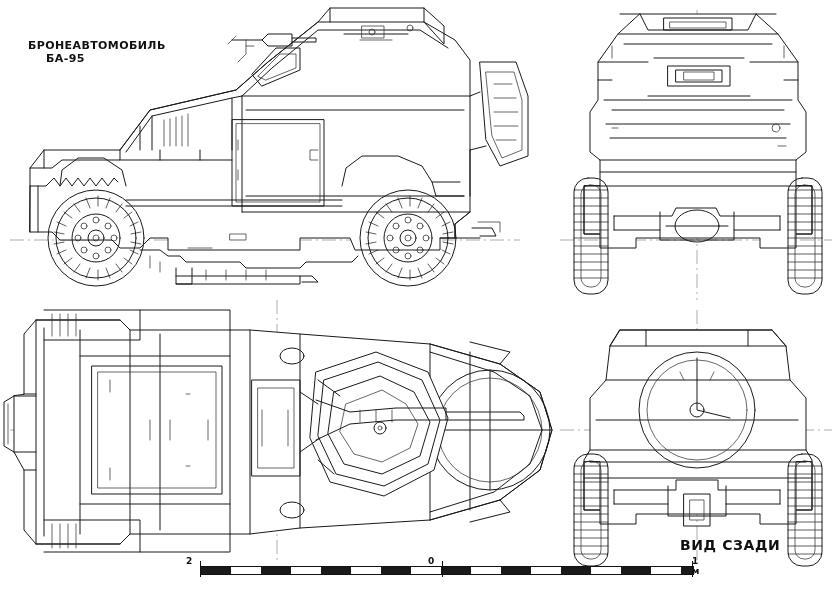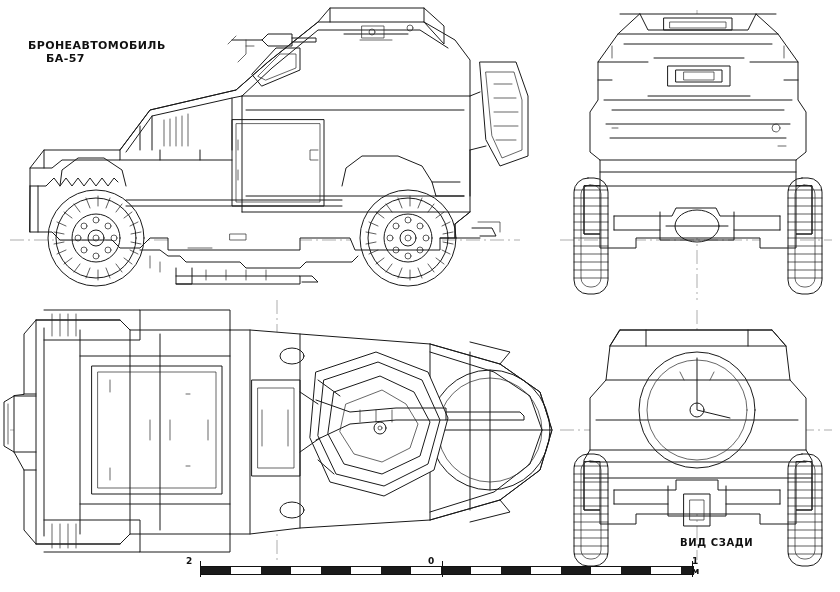--- a/index.html
+++ b/index.html
@@ -67,21 +67,21 @@
   .title-line2 {
     display: block;
     margin-left: 18px;
   }
   .rear-label {
     position: absolute;
     left: 668px;
     top: 537px;
     font-family: "DejaVu Sans", sans-serif;
     font-weight: bold;
-    font-size: 10px;
+    font-size: 14px;
     letter-spacing: 0.6px;
     color: #111111;
     padding-left: 12px;
   }
   .scale-wrap {
     position: absolute;
     left: 186px;
     top: 560px;
     width: 520px;
     height: 22px;
@@ -433,21 +433,21 @@
         <g class="tread">
           <path d="M788,466 L822,466 M788,474 L822,474 M788,482 L822,482 M788,490 L822,490 M788,498 L822,498 M788,506 L822,506 M788,514 L822,514 M788,522 L822,522 M788,530 L822,530 M788,538 L822,538 M788,546 L822,546 M788,554 L822,554"></path>
         </g>
       </g>
     </g>
 
   </svg>
 
   <div class="title-block">
     <span>БРОНЕАВТОМОБИЛЬ</span>
-    <span class="title-line2">БА-57</span>
+    <span class="title-line2">БА-95</span>
   </div>
 
   <div class="rear-label">ВИД СЗАДИ</div>
 
   <div class="scale-wrap">
     <div class="scale-bar">
       <div class="gap" style="left:30px;width:30px;"></div>
       <div class="gap" style="left:90px;width:30px;"></div>
       <div class="gap" style="left:150px;width:30px;"></div>
       <div class="gap" style="left:210px;width:30px;"></div>

